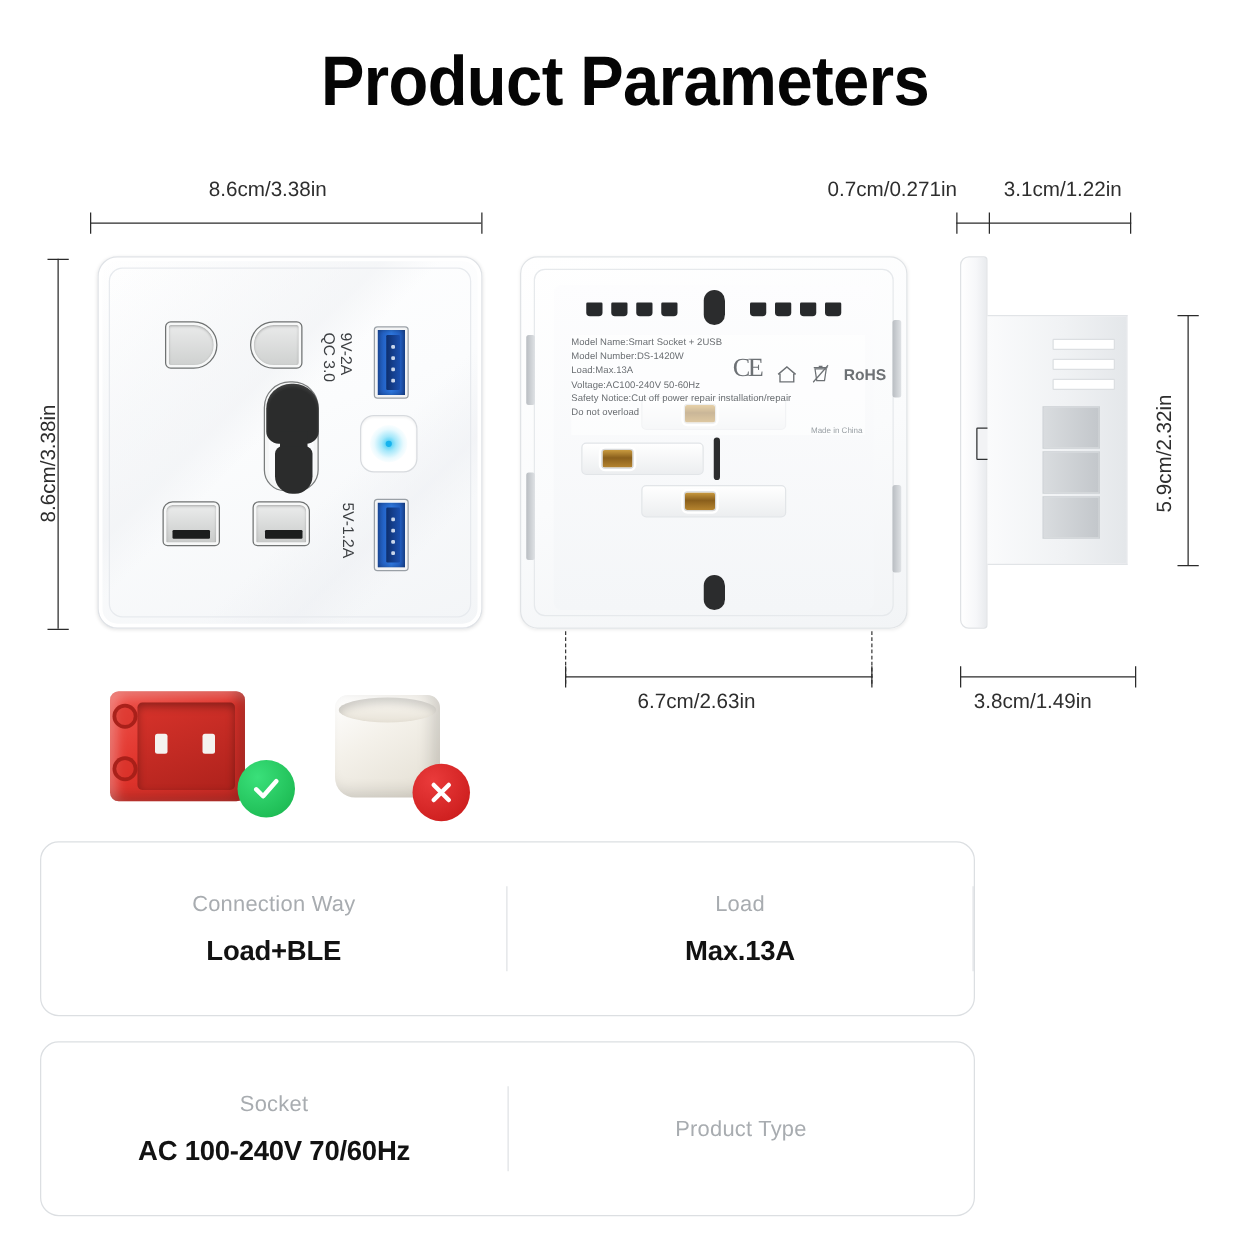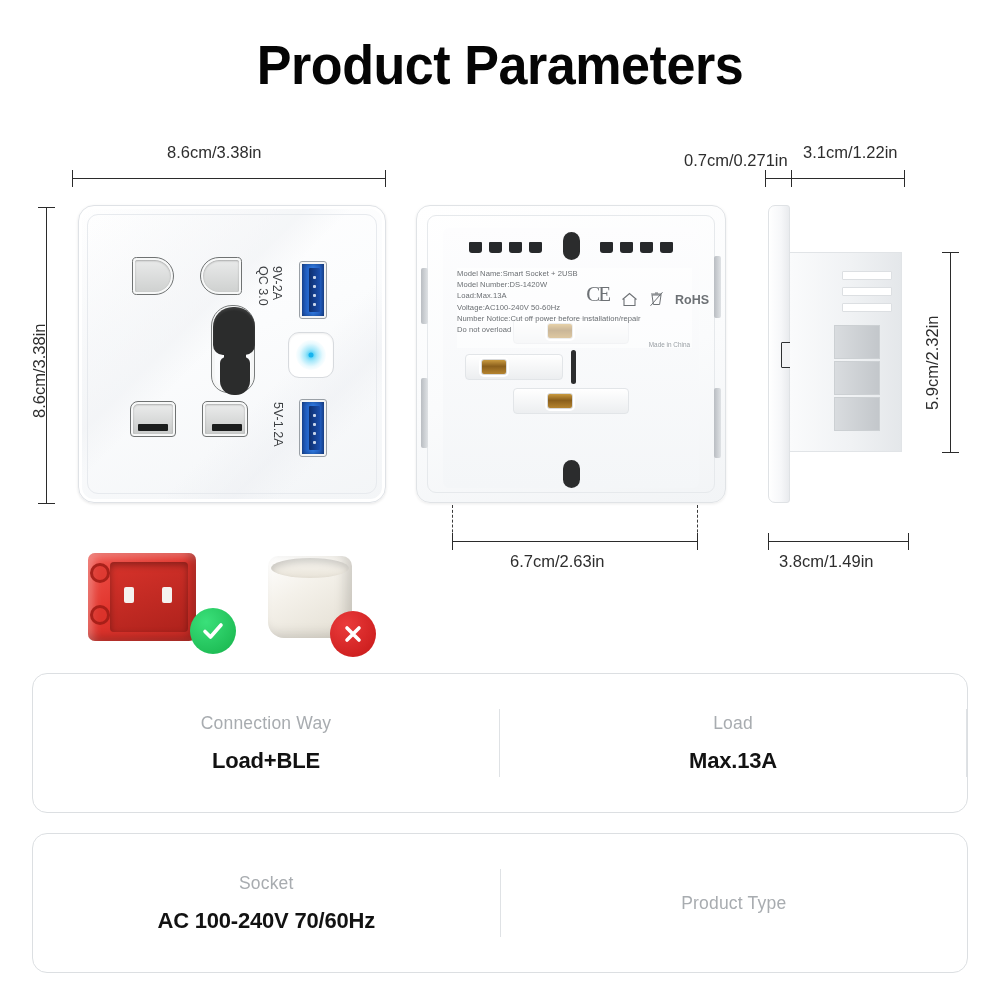--- a/index.html
+++ b/index.html
@@ -272,21 +272,21 @@
   .badge {
     position: absolute; width: 46px; height: 46px; border-radius: 50%;
     display:flex; align-items:center; justify-content:center;
   }
   .badge.ok { background: radial-gradient(circle at 35% 30%, #3ae07a, #16b24a); }
   .badge.no { background: radial-gradient(circle at 35% 30%, #ea3b3b, #c61717); }
   .badge svg { display:block; }
 
   
   .spec-card {
-    position: absolute; left: 32px; width: 936px;
+    position: absolute; left: 32px; width: 748px;
     border: 1px solid #dcdfe2; border-radius: 15px; background: #ffffff;
   }
   .spec-row { display: flex; height: 100%; align-items: center; }
   .spec-cell {
     flex: 1; text-align: center;
     display:flex; flex-direction:column; align-items:center; justify-content:center;
     gap: 14px;
   }
   .spec-label { font-size: 17.5px; color: #a8acb0; letter-spacing: 0.2px; }
   .spec-value { font-size: 22px; font-weight: bold; color: #121212; letter-spacing: -0.2px; }
@@ -388,21 +388,21 @@
     <div class="side-clip" style="left:4px; top:62px; height:56px;"></div>
     <div class="side-clip" style="left:4px; top:172px; height:70px;"></div>
     <div class="side-clip" style="right:4px; top:50px; height:62px;"></div>
     <div class="side-clip" style="right:4px; top:182px; height:70px;"></div>
 
     <div class="label-plate">
       <div class="label-line">Model Name:Smart Socket + 2USB</div>
       <div class="label-line">Model Number:DS-1420W</div>
       <div class="label-line">Load:Max.13A</div>
       <div class="label-line">Voltage:AC100-240V 50-60Hz</div>
-      <div class="label-line">Number Notice:Cut off power before installation/repair</div>
+      <div class="label-line">Safety Notice:Cut off power repair installation/repair</div>
       <div class="label-line">Do not overload</div>
       <div class="made-in">Made in China</div>
     </div>
 
     <div class="cert">
       <span class="ce-mark">CE</span>
       <svg width="17" height="15" viewBox="0 0 17 15">
         <path d="M1.5 7.5 L8.5 1.5 L15.5 7.5 M3 7 L3 13.5 L14 13.5 L14 7" fill="none" stroke="#6d7175" stroke-width="1.1"></path>
       </svg>
       <svg width="13" height="16" viewBox="0 0 13 16">
@@ -425,21 +425,21 @@
   <div class="side-tab" style="left:781px; top:342px;"></div>
   <div class="side-body">
     <div class="side-slot" style="left:52px; top:18px; width:50px;"></div>
     <div class="side-slot" style="left:52px; top:34px; width:50px;"></div>
     <div class="side-slot" style="left:52px; top:50px; width:50px;"></div>
     <div class="side-step" style="left:44px; top:72px; width:46px; height:34px;"></div>
     <div class="side-step" style="left:44px; top:108px; width:46px; height:34px;"></div>
     <div class="side-step" style="left:44px; top:144px; width:46px; height:34px;"></div>
   </div>
 
-  <div class="dim" style="left:684px; top:143px;margin-top:8px;">0.7cm/0.271in</div>
+  <div class="dim" style="left:662px; top:143px;">0.7cm/0.271in</div>
   <div class="dim" style="left:803px; top:143px;">3.1cm/1.22in</div>
   <div class="hline" style="left:765px; top:178px; width:140px;"></div>
   <div class="tick-v" style="left:765px; top:170px; height:17px;"></div>
   <div class="tick-v" style="left:791px; top:170px; height:17px;"></div>
   <div class="tick-v" style="left:904px; top:170px; height:17px;"></div>
 
   <div class="dim dim-v" style="left:923px; top:410px; transform: rotate(-90deg);">5.9cm/2.32in</div>
   <div class="vline" style="left:950px; top:252px; height:200px;"></div>
   <div class="tick-h" style="left:942px; top:252px; width:17px;"></div>
   <div class="tick-h" style="left:942px; top:452px; width:17px;"></div>

